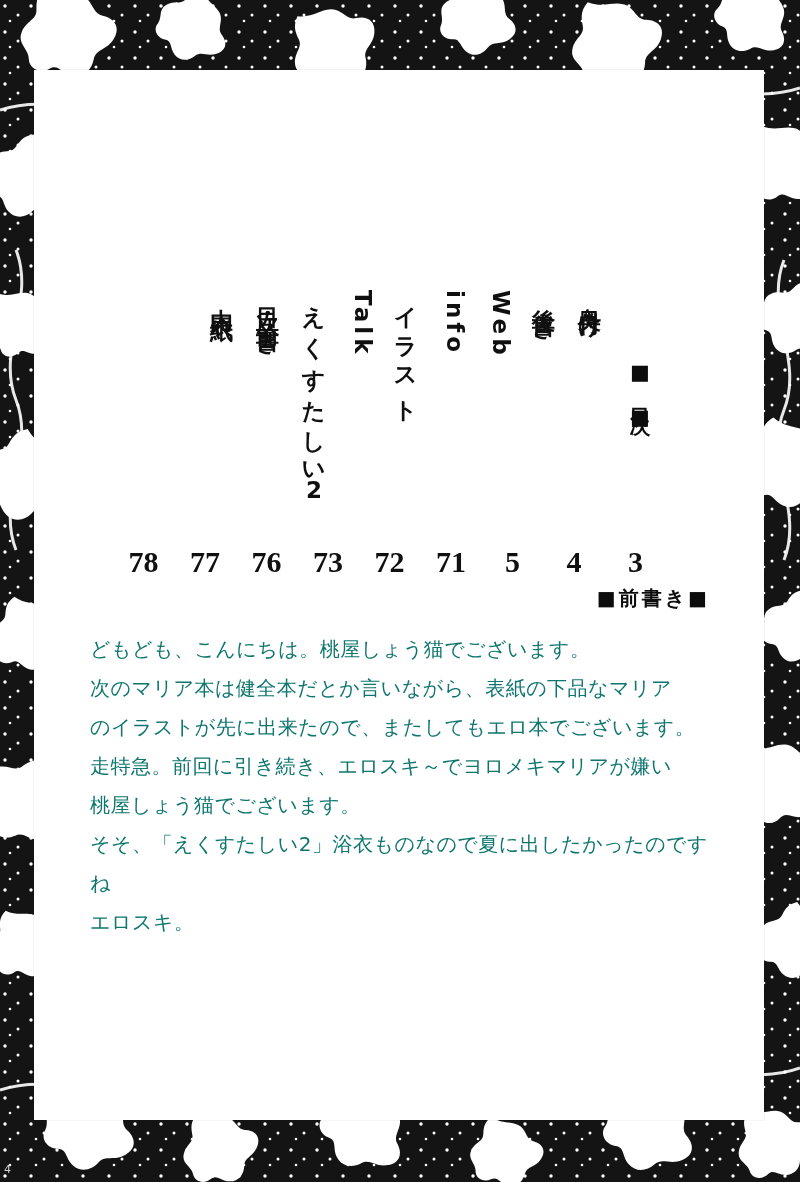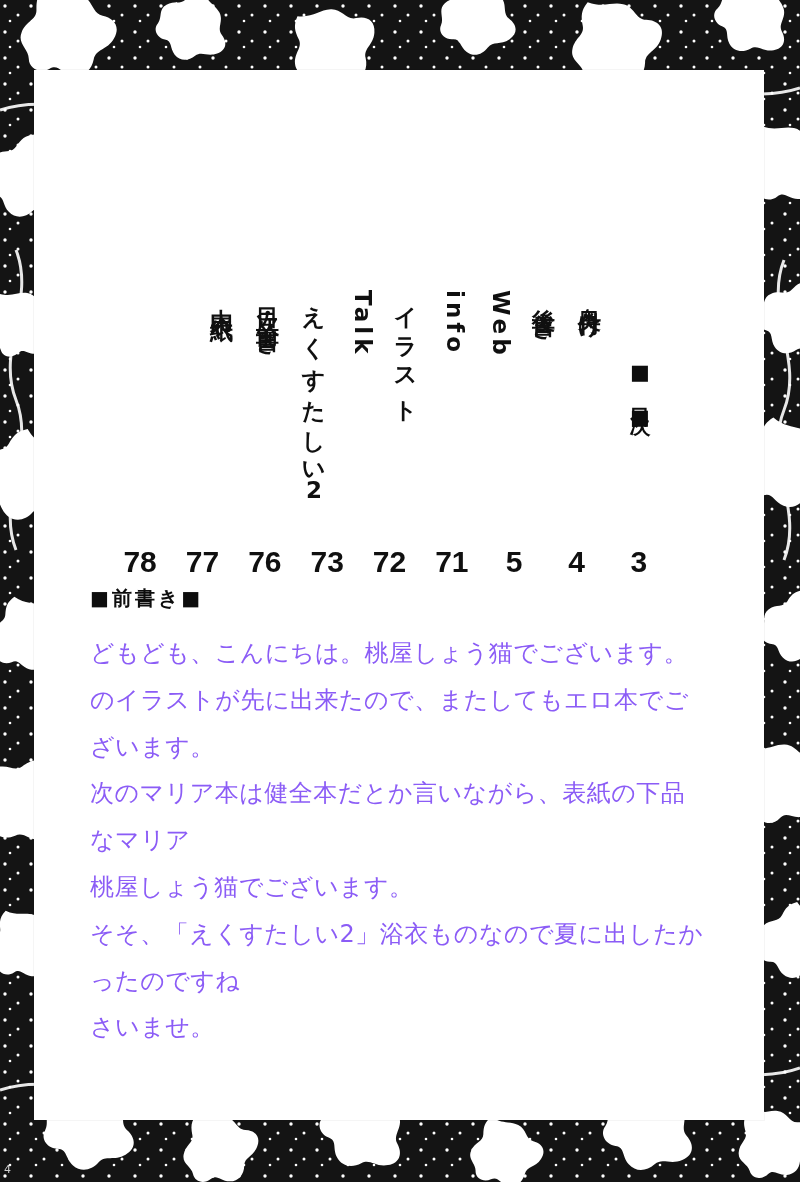--- a/index.html
+++ b/index.html
@@ -78,49 +78,49 @@
     letter-spacing: 4px;
   }
   .toc-pages {
     position: absolute;
     left: 0;
     top: 375px;
     width: 711px;
     text-align: center;
     font-size: 30px;
     color: #101010;
-    font-family: Liberation Sans, sans-serif;
+    font-family: Liberation Serif, serif;
     font-weight: 600;
   }
   .toc-pages span {
     display: inline-block;
     min-width: 46px;
     text-align: center;
     margin: 0 4px;
   }
 
   
   .preface {
     position: absolute;
     left: 56px;
     top: 515px;
     width: 620px;
   }
   .preface-title {
-    text-align: left;
+    text-align: right;
     font-size: 20px;
     letter-spacing: 3px;
     color: #0d0d0d;
     margin-bottom: 18px;
     font-weight: 600;
   }
   .preface-body {
-    font-size: 24px;
+    font-size: 20px;
     line-height: 1.95;
-    color: #8b5cf6;
+    color: #0f766e;
     letter-spacing: 0.5px;
   }
   .preface-body p {
     margin: 0;
     text-indent: 0;
   }
 
   .folio {
     position: absolute;
     left: 4px;
@@ -223,24 +223,25 @@
         <span>5</span>
         <span>4</span>
         <span>3</span>
       </div>
     </div>
 
     <div class="preface">
       <div class="preface-title">■前書き■</div>
       <div class="preface-body">
         <p>どもども、こんにちは。桃屋しょう猫でございます。</p>
+        <p>次のマリア本は健全本だとか言いながら、表紙の下品なマリア</p>
         <p>のイラストが先に出来たので、またしてもエロ本でございます。</p>
-        <p>次のマリア本は健全本だとか言いながら、表紙の下品なマリア</p>
+        <p>走特急。前回に引き続き、エロスキ～でヨロメキマリアが嫌い</p>
         <p>桃屋しょう猫でございます。</p>
         <p>そそ、「えくすたしい2」浴衣ものなので夏に出したかったのですね</p>
-        <p>さいませ。</p>
+        <p>エロスキ。</p>
       </div>
     </div>
 
   </div>
 
   <div class="folio">4</div>
 </div>
 
 </body></html>

